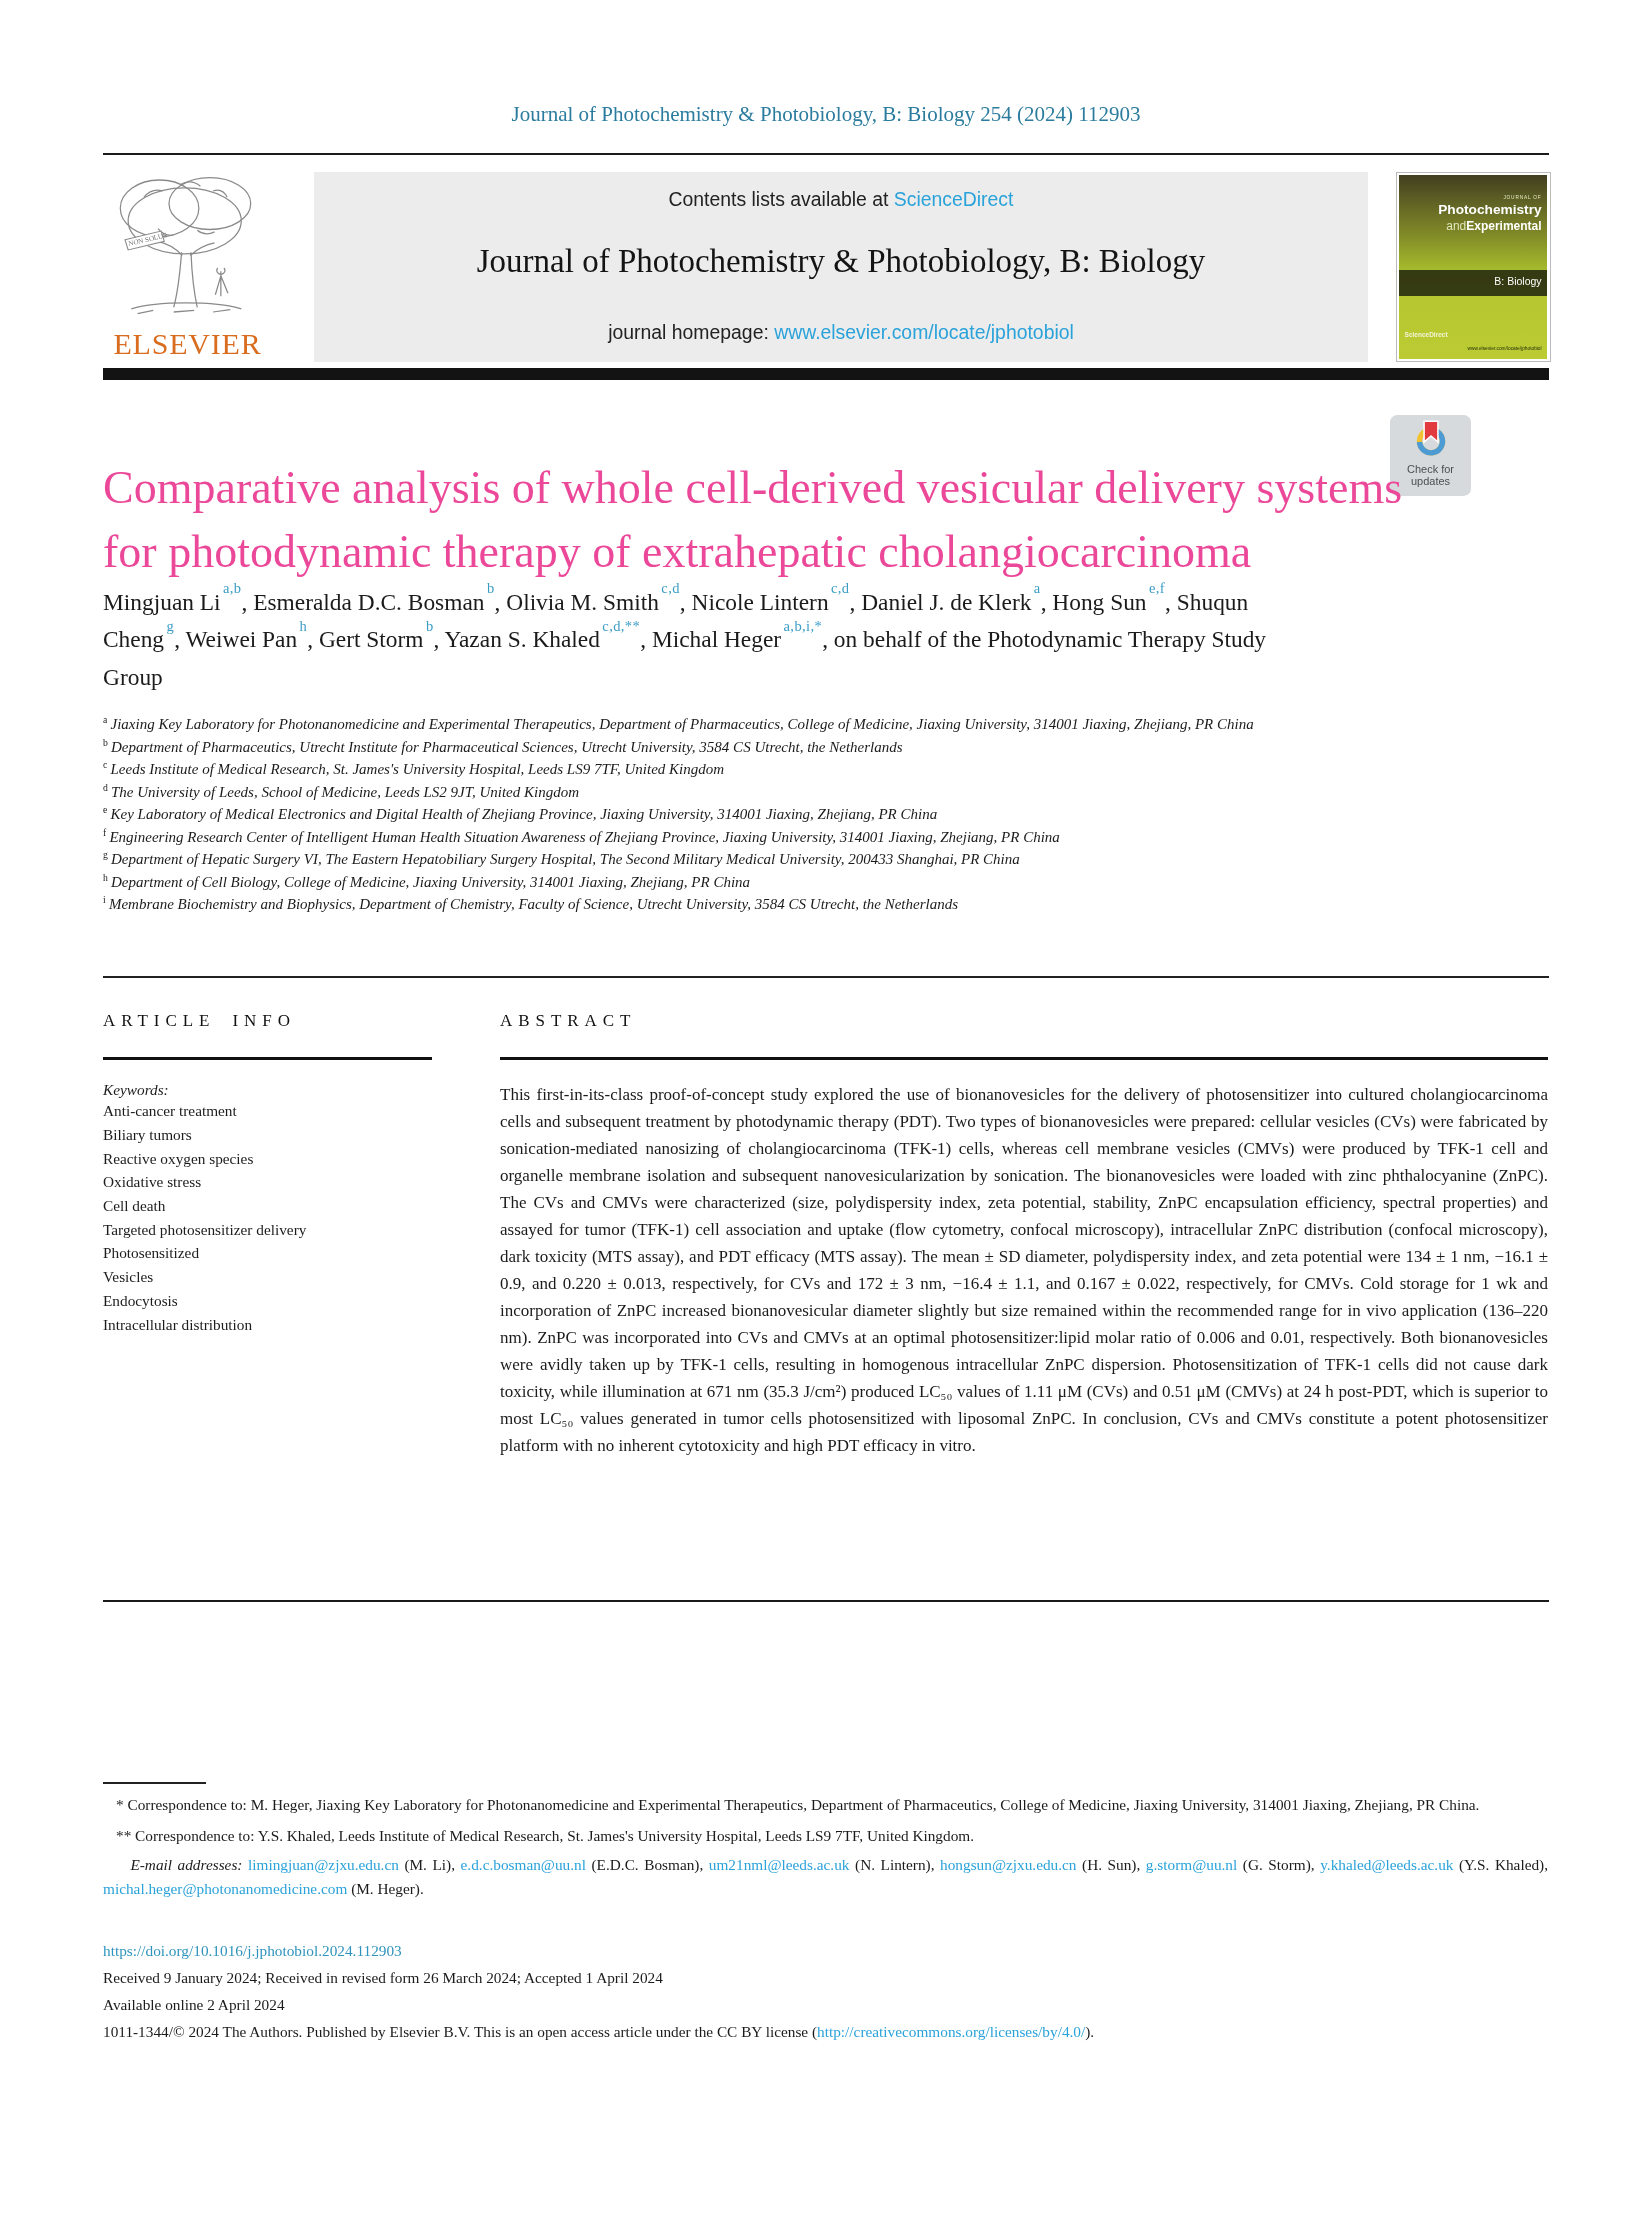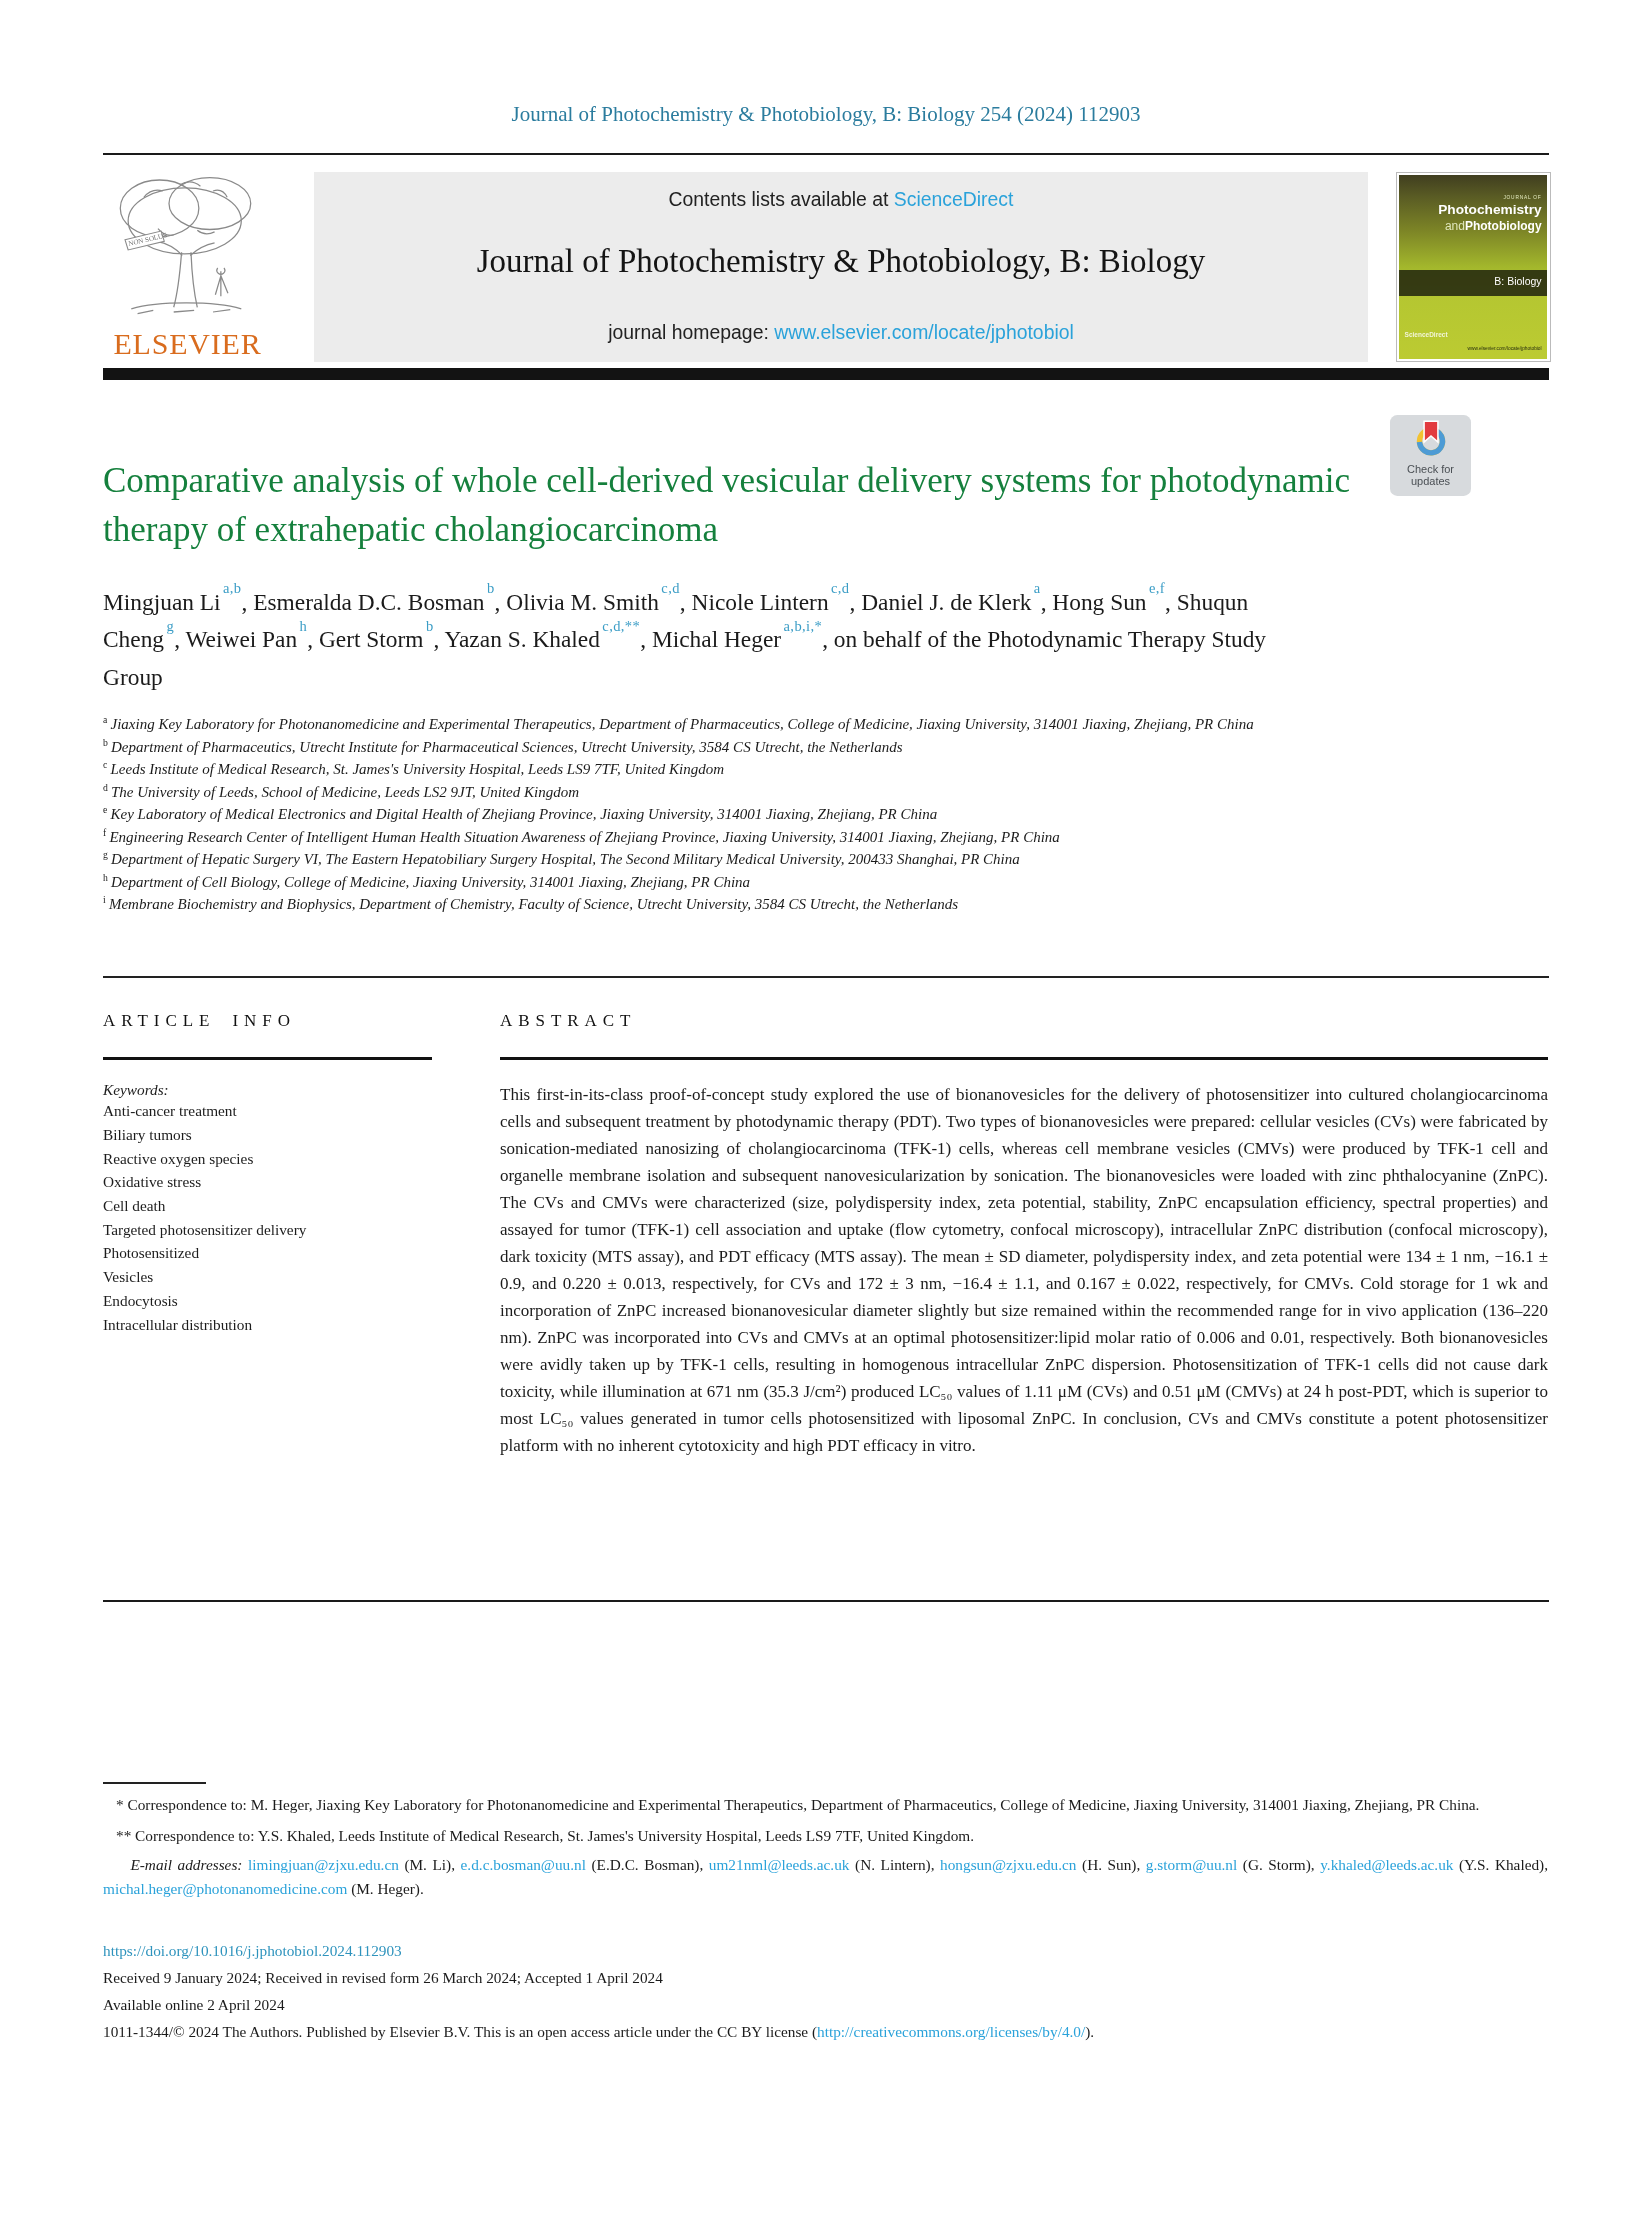--- a/index.html
+++ b/index.html
@@ -47,21 +47,21 @@
   .black-bar{position:absolute;left:103px;right:103px;top:368px;height:12px;background:#131313;}
 
   
   .badge{position:absolute;left:1390px;top:415px;width:81px;height:81px;background:#d7dadd;
          border-radius:7.3px;text-align:center;cursor:pointer;}
   .badge svg{margin-top:4px;}
   .badge-text{font-family:"Liberation Sans",sans-serif;font-weight:normal;font-size:11px;
               color:#4a4f54;line-height:12px;margin-top:0px;}
 
   
-  .title{position:absolute;left:103px;top:456px;width:1355px;font-size:35px;line-height:1.4;color:#15803d;}
+  .title{position:absolute;left:103px;top:456px;width:1355px;font-size:46px;line-height:1.4;color:#ec4899;}
   .authors{position:absolute;left:103px;top:584px;width:1218px;font-size:23.4px;line-height:1.6;color:#1b1b1b;}
   .asup{font-size:0.62em;position:relative;top:-0.55em;color:#3b9dc6;margin-left:2.4px;letter-spacing:0.4px;}
   .affils{position:absolute;left:103px;top:713px;width:1445px;font-size:15px;line-height:1.5;
           font-style:italic;color:#1b1b1b;}
   .affil sup{font-style:normal;font-size:9.7px;margin-right:3.2px;}
 
   .rule-mid{position:absolute;left:103px;right:103px;top:976px;height:1.6px;background:#222;}
 
   
   .leftcol{position:absolute;left:103px;top:1011px;width:329px;}
@@ -120,21 +120,21 @@
     <div class="graybox">
       <div class="contents-line"><span>Contents lists available at </span><span class="link">ScienceDirect</span></div>
       <div class="jtitle">Journal of Photochemistry &amp; Photobiology, B: Biology</div>
       <div class="homepage"><span>journal homepage: </span><span class="link">www.elsevier.com/locate/jphotobiol</span></div>
     </div>
 
     <div class="cover">
       <div class="cover-inner">
         <div class="cover-journalof">JOURNAL OF</div>
         <div class="cover-t1">Photochemistry</div>
-        <div class="cover-t2"><span class="and">and</span><span class="pb">Photobiology</span></div>
+        <div class="cover-t2"><span class="and">and</span><span class="pb">Experimental</span></div>
         <div class="cover-band">
           <div class="cover-band-label">B: Biology</div>
         </div>
         <div class="cover-sd">ScienceDirect</div>
         <div class="cover-url">www.elsevier.com/locate/jphotobiol</div>
       </div>
     </div>
   </div>
 
   <div class="black-bar"></div>

